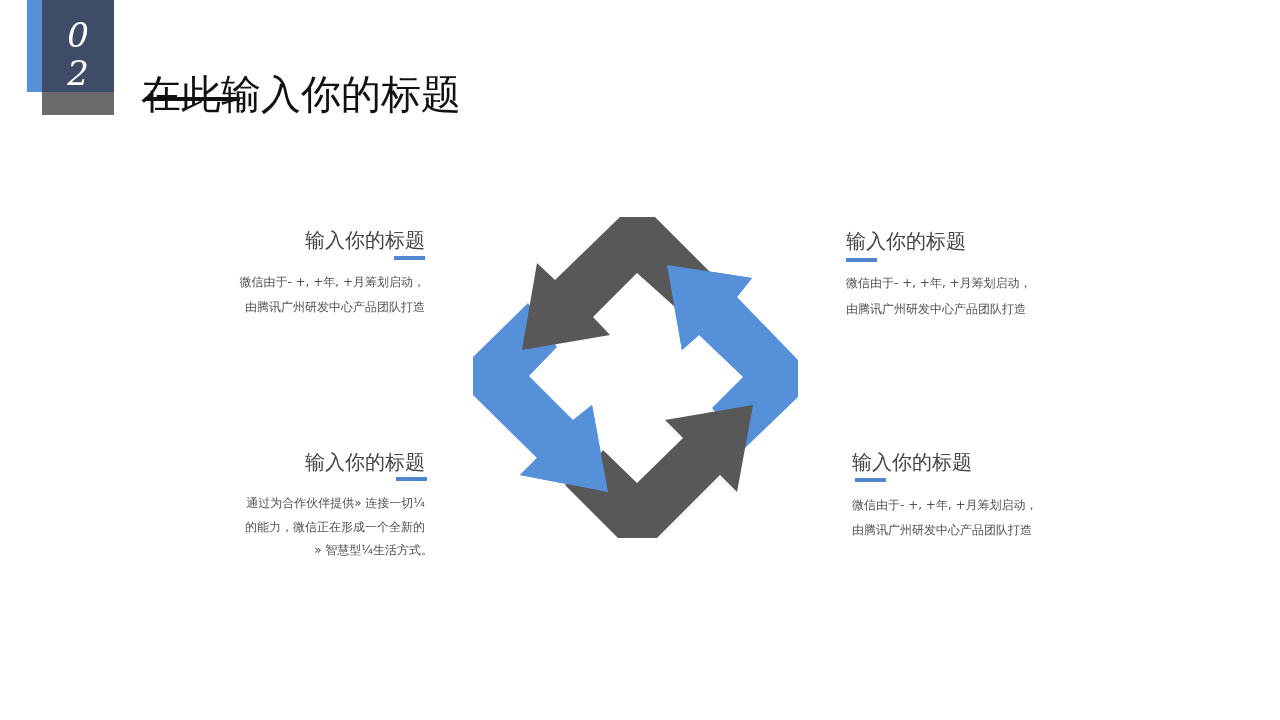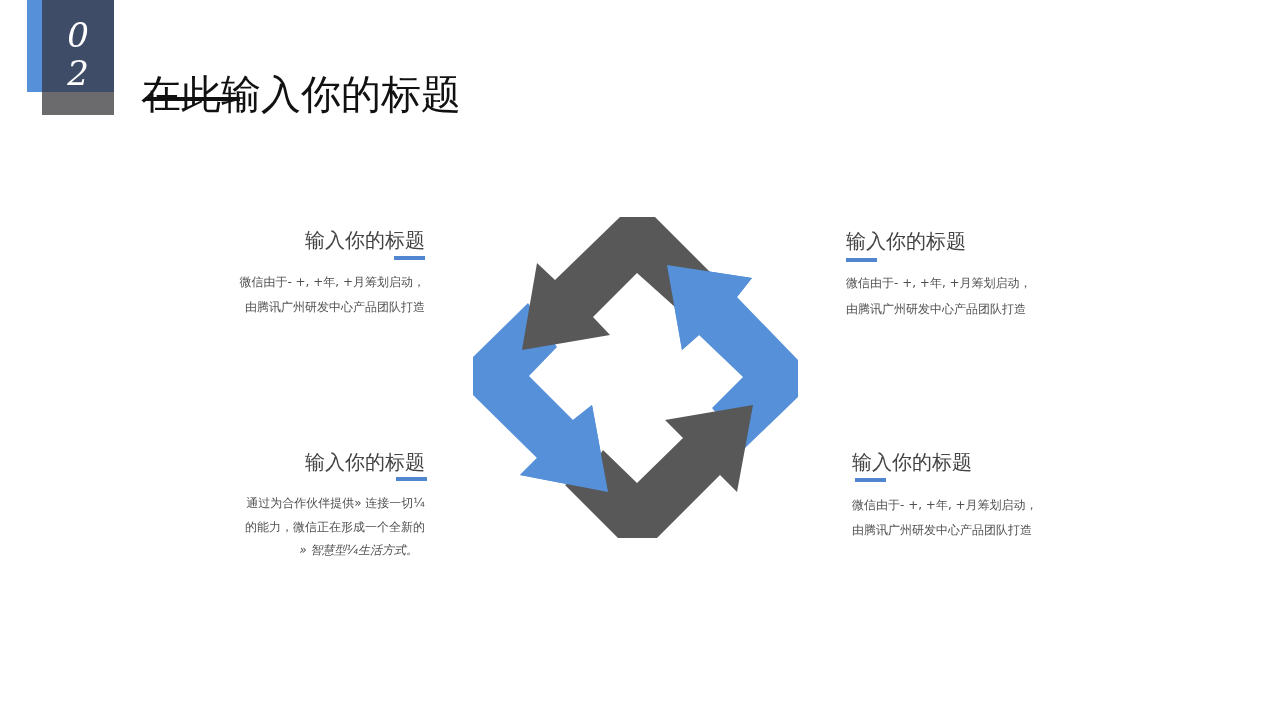--- a/index.html
+++ b/index.html
@@ -54,18 +54,18 @@
 
 <div class="abs heading" style="left:846px; top:227px;">输入你的标题</div>
 <div class="abs bar" style="left:846px; top:258px;"></div>
 <div class="abs body-text" style="left:846px; top:271px;">微信由于- +, +年, +月筹划启动，</div>
 <div class="abs body-text" style="left:846px; top:297px;">由腾讯广州研发中心产品团队打造</div>
 
 <div class="abs heading right" style="left:225px; width:200px; top:448px;">输入你的标题</div>
 <div class="abs bar" style="left:396px; top:477px;"></div>
 <div class="abs body-text right" style="left:125px; width:300px; top:491px;">通过为合作伙伴提供» 连接一切¼</div>
 <div class="abs body-text right" style="left:125px; width:300px; top:515px;">的能力，微信正在形成一个全新的</div>
-<div class="abs body-text right" style="left:125px; width:293px; top:538px;font-style:italic;">» 智慧型¼生活方式。</div>
+<div class="abs body-text right" style="left:140px; width:293px; top:538px;">» 智慧型¼生活方式。</div>
 
 <div class="abs heading" style="left:852px; top:448px;">输入你的标题</div>
 <div class="abs bar" style="left:855px; top:478px;"></div>
 <div class="abs body-text" style="left:852px; top:493px;">微信由于- +, +年, +月筹划启动，</div>
 <div class="abs body-text" style="left:852px; top:518px;">由腾讯广州研发中心产品团队打造</div>
 
 </body></html>

